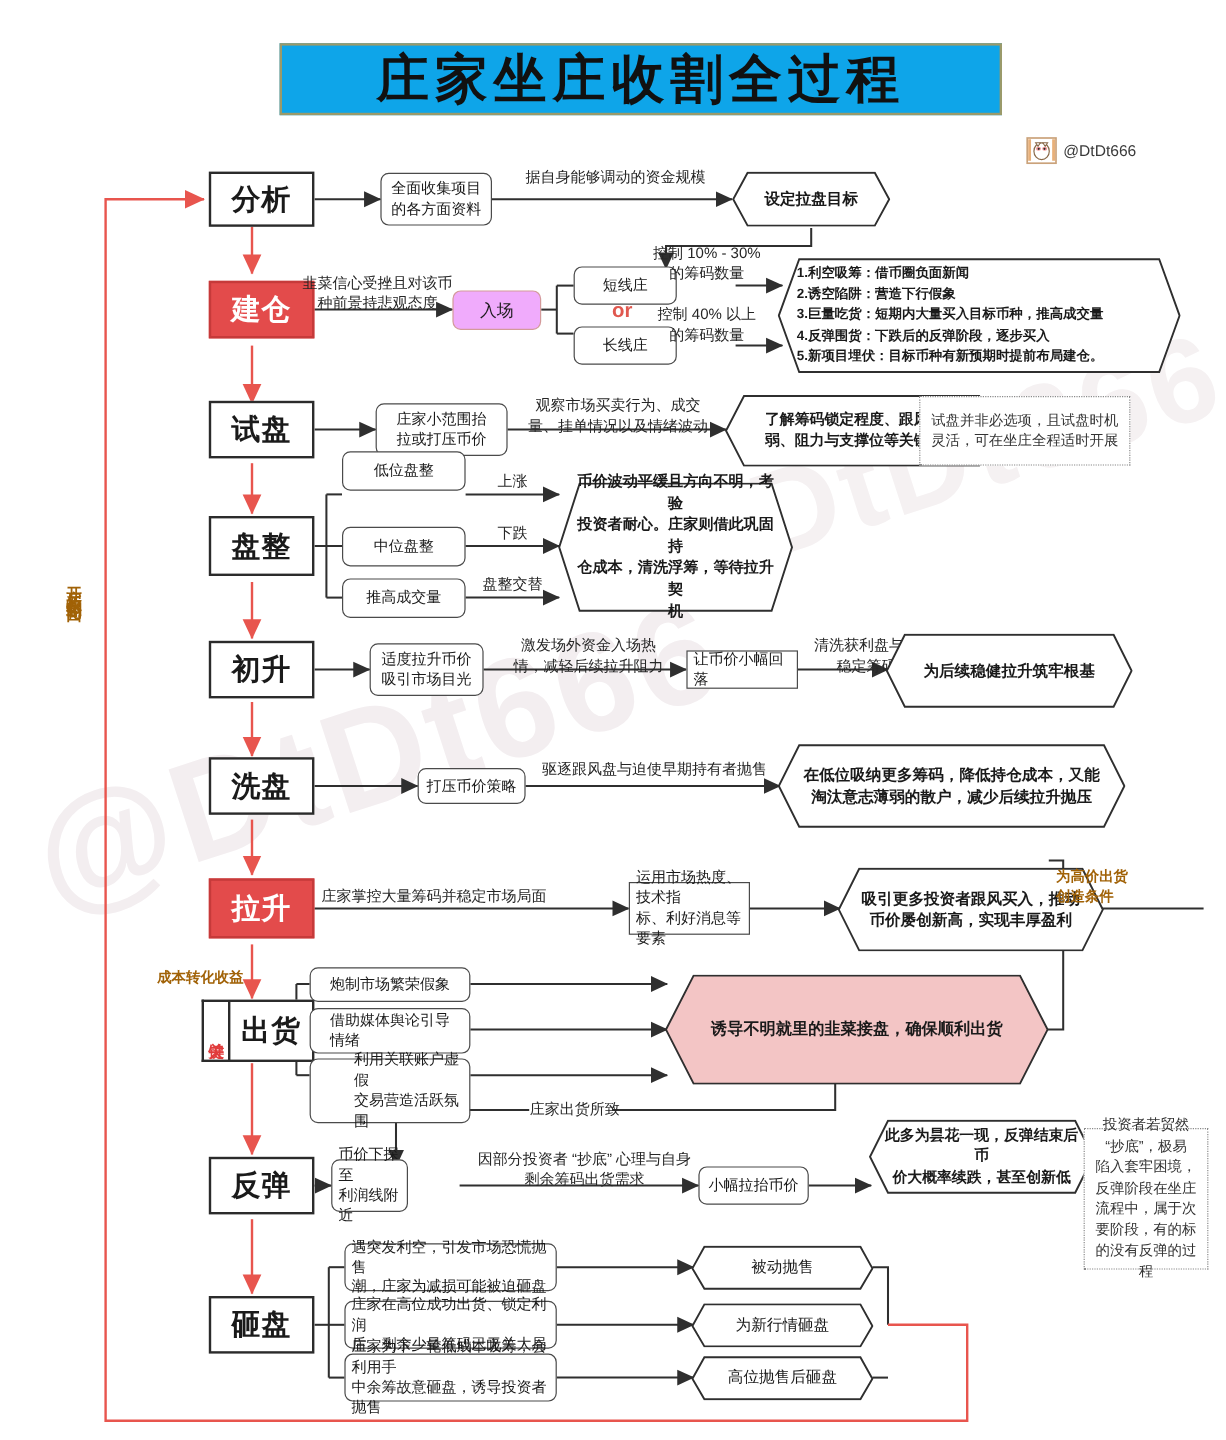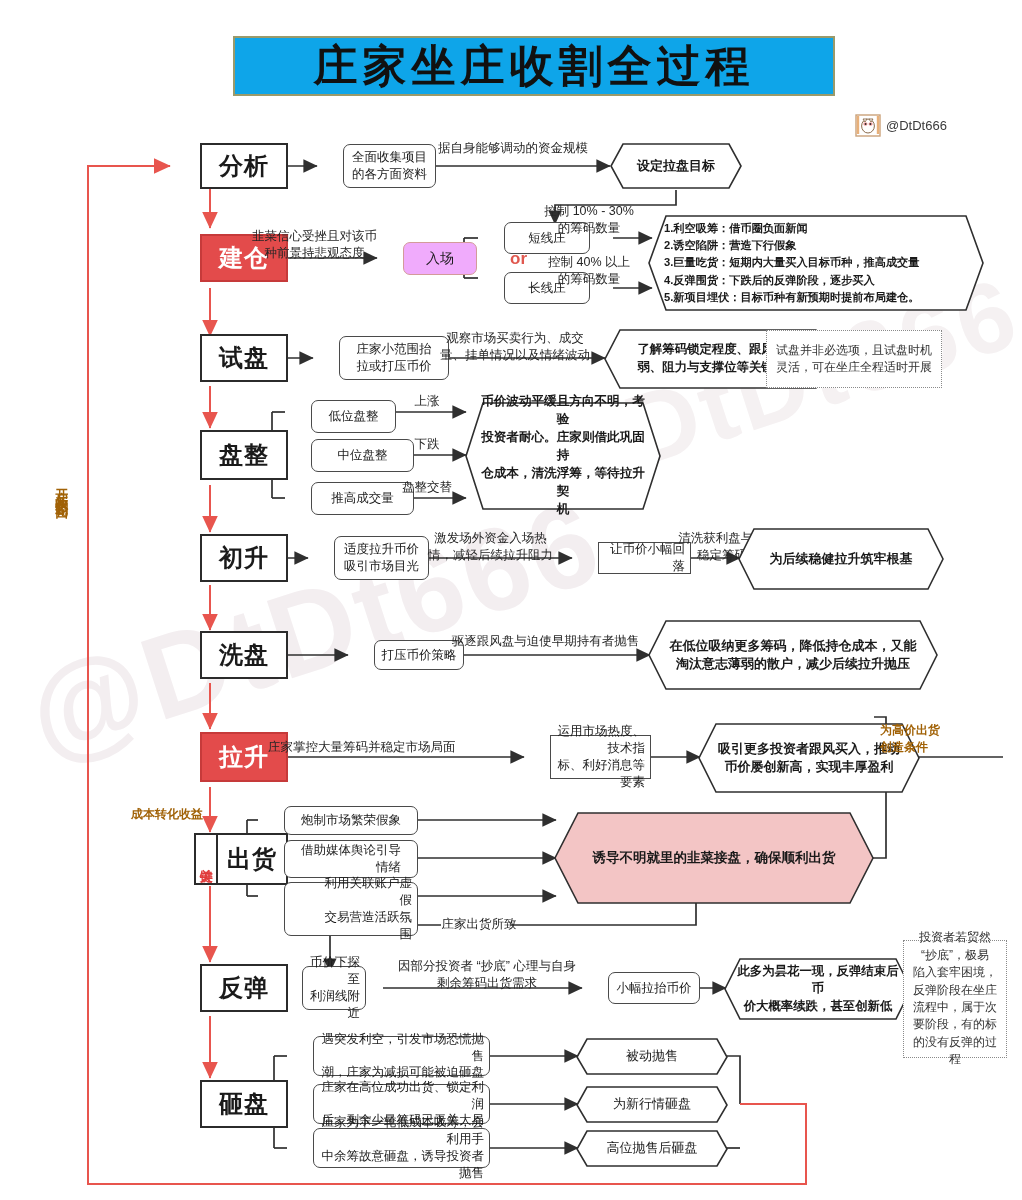--- a/index.html
+++ b/index.html
@@ -26,21 +26,21 @@
     white-space:nowrap;
     z-index:0;
   }
   .wm1 { left:18px;  top:560px; }
   .wm2 { left:520px; top:330px; font-size:100px; color:#f5f1f2; }
 
   
   svg#wires { position:absolute; left:0; top:0; width:1022px; height:1200px; z-index:1; }
 
   
-  .node { position:absolute; z-index:3; display:flex; align-items:center; justify-content:center; text-align:right;margin-left:26px; }
+  .node { position:absolute; z-index:3; display:flex; align-items:center; justify-content:center; text-align:left; }
 
   .stage-box {
     border:2px solid #2b2b2b;
     background:#fff;
     font-size:24px;
     font-weight:bold;
     letter-spacing:1px;
   }
   .stage-box.red { background:#e34b4b; border-color:#c63a3a; color:#fff; }
 
@@ -305,21 +305,21 @@
 
   <div class="hexwrap" style="left:604px; top:329px; width:228px; height:60px;">
     <svg width="228" height="60" viewBox="0 0 228 60">
         <polygon points="16,1 212,1 227,30 212,59 16,59 1,30" fill="#fff" stroke="#2f2f2f" stroke-width="1.6"></polygon>
       </svg>
     <div class="hextext" style="padding:0 16px; font-size:12.4px;">了解筹码锁定程度、跟风盘强<br>弱、阻力与支撑位等关键信息</div>
   </div>
 
   <div class="note" style="left:766px; top:330px; width:176px; height:58px; display:flex; align-items:center; justify-content:center;">试盘并非必选项，且试盘时机<br>灵活，可在坐庄全程适时开展</div>
 
-  <div class="node rbox" style="left:285px; top:400px; width:85px; height:33px;">低位盘整</div>
+  <div class="node rbox" style="left:285px; top:376px; width:103px; height:33px;">低位盘整</div>
   <div class="node rbox" style="left:285px; top:439px; width:103px; height:33px;">中位盘整</div>
   <div class="node rbox" style="left:285px; top:482px; width:103px; height:33px;">推高成交量</div>
 
   <div class="edgelabel" style="left:390px; top:393px; width:74px;">上涨</div>
   <div class="edgelabel" style="left:390px; top:436px; width:74px;">下跌</div>
   <div class="edgelabel" style="left:390px; top:479px; width:74px;">盘整交替</div>
 
   <div class="hexwrap" style="left:465px; top:402px; width:196px; height:108px;">
     <svg width="196" height="108" viewBox="0 0 196 108">
         <polygon points="18,1 178,1 195,54 178,107 18,107 1,54" fill="#fff" stroke="#2f2f2f" stroke-width="1.6"></polygon>
@@ -373,21 +373,21 @@
       </svg>
     <div class="hextext" style="padding:0 22px; font-size:13.5px;">诱导不明就里的韭菜接盘，确保顺利出货</div>
   </div>
 
   <div class="edgelabel" style="left:441px; top:916px; width:76px;">庄家出货所致</div>
 
   <div class="node rbox" style="left:276px; top:966px; width:64px; height:44px;">币价下探至<br>利润线附近</div>
   <div class="edgelabel" style="left:378px; top:958px; width:218px;">因部分投资者 “抄底” 心理与自身<br>剩余筹码出货需求</div>
   <div class="node rbox" style="left:582px; top:972px; width:92px; height:32px;">小幅拉抬币价</div>
 
-  <div class="hexwrap" style="left:724px; top:958px; width:188px; height:62px;">
+  <div class="hexwrap" style="left:724px; top:933px; width:188px; height:62px;">
     <svg width="188" height="62" viewBox="0 0 188 62">
         <polygon points="16,1 172,1 187,31 172,61 16,61 1,31" fill="#fff" stroke="#2f2f2f" stroke-width="1.6"></polygon>
       </svg>
     <div class="hextext" style="padding:0 12px; font-size:12.4px;">此多为昙花一现，反弹结束后币<br>价大概率续跌，甚至创新低</div>
   </div>
 
   <div class="note" style="left:903px; top:940px; width:104px; height:118px; display:flex; align-items:center; justify-content:center;">投资者若贸然<br>“抄底”，极易<br>陷入套牢困境，<br>反弹阶段在坐庄<br>流程中，属于次<br>要阶段，有的标<br>的没有反弹的过<br>程</div>
 
   <div class="node rbox" style="left:287px; top:1036px; width:177px; height:40px;">遇突发利空，引发市场恐慌抛售<br>潮，庄家为减损可能被迫砸盘</div>
   <div class="node rbox" style="left:287px; top:1084px; width:177px; height:40px;">庄家在高位成功出货、锁定利润<br>后，剩余少量筹码已无关大局</div>

